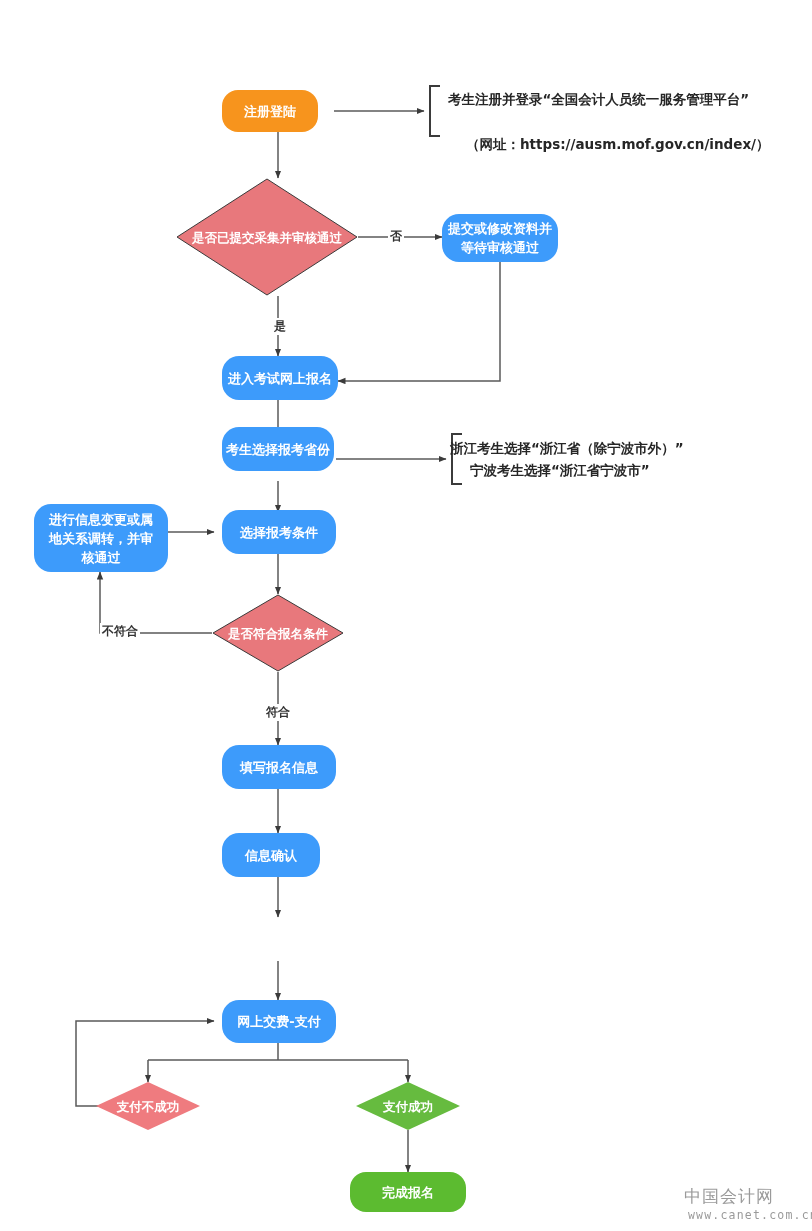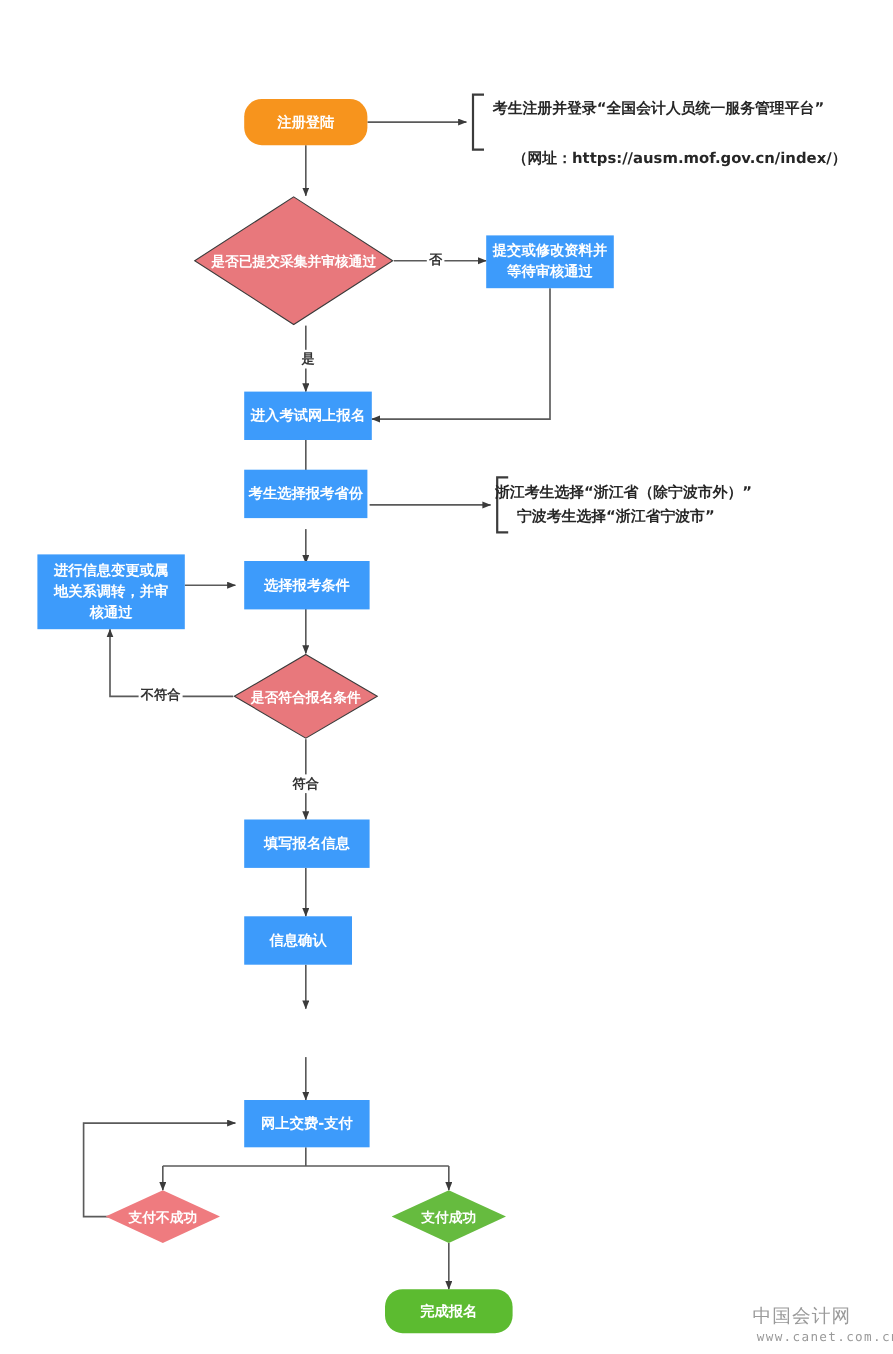--- a/index.html
+++ b/index.html
@@ -35,20 +35,21 @@
     text-align: center;
     color: #ffffff;
     font-weight: bold;
     font-size: 13px;
     line-height: 19px;
     box-sizing: border-box;
     padding: 2px 4px;
   }
   .node.rect {
     background: #3d9bfb;
+    border-radius: 17px;
   }
   .node.round {
     border-radius: 16px;
   }
   .node.orange {
     background: #f7941d;
   }
   .node.green {
     background: #5cbb30;
   }
@@ -174,21 +175,21 @@
 
       <path d="M408,1130 L408,1172" marker-end="url(#arrow)"></path>
     </g>
 
     <g stroke="#3b3b3b" stroke-width="2" fill="none">
       <path d="M440,86 L430,86 L430,136 L440,136"></path>
       <path d="M462,434 L452,434 L452,484 L462,484"></path>
     </g>
   </svg>
 
-  <div class="node round orange" style="left:222px; top:90px; width:112px; height:42px;">注册登陆</div>
+  <div class="node round orange" style="left:222px; top:90px; width:96px; height:42px;font-family:Liberation Serif, serif;">注册登陆</div>
 
   <div class="diamond" style="left:176px; top:178px; width:182px; height:118px;">
     <svg width="182" height="118" viewBox="0 0 182 118">
       <polygon points="91,1 181,59 91,117 1,59" fill="#e8787c" stroke="#3b3b3b" stroke-width="1"></polygon>
     </svg>
     <div class="dlabel">是否已提交采集并审核通过</div>
   </div>
 
   <div class="node rect" style="left: 442px; top: 214px; width: 116px; height: 48px; white-space: pre-line;" style2="white-space:pre-line">提交或修改资料并
 等待审核通过</div>
@@ -228,21 +229,21 @@
     <svg width="104" height="48" viewBox="0 0 104 48">
       <polygon points="52,0 104,24 52,48 0,24" fill="#66bb3f"></polygon>
     </svg>
     <div class="dlabel">支付成功</div>
   </div>
 
   <div class="node round green" style="left:350px; top:1172px; width:116px; height:40px;">完成报名</div>
 
   <div class="edge-label" style="left:388px; top:228px;">否</div>
   <div class="edge-label" style="left:272px; top:318px;">是</div>
-  <div class="edge-label" style="left:126px; top:623px;text-align:right;">不符合</div>
+  <div class="edge-label" style="left:100px; top:623px;text-align:right;">不符合</div>
   <div class="edge-label" style="left:264px; top:704px;">符合</div>
 
   <div class="annot" style="left:448px; top:88px;">考生注册并登录“全国会计人员统一服务管理平台”</div>
   <div class="annot" style="left:466px; top:110px;margin-top:23px;">（网址：https://ausm.mof.gov.cn/index/）</div>
 
   <div class="annot" style="left:450px; top:437px;">浙江考生选择“浙江省（除宁波市外）”</div>
   <div class="annot" style="left:470px; top:459px;">宁波考生选择“浙江省宁波市”</div>
 
   <div class="watermark" id="wm-name">中国会计网</div>
   <div class="watermark" id="wm-url">www.canet.com.cn</div>

